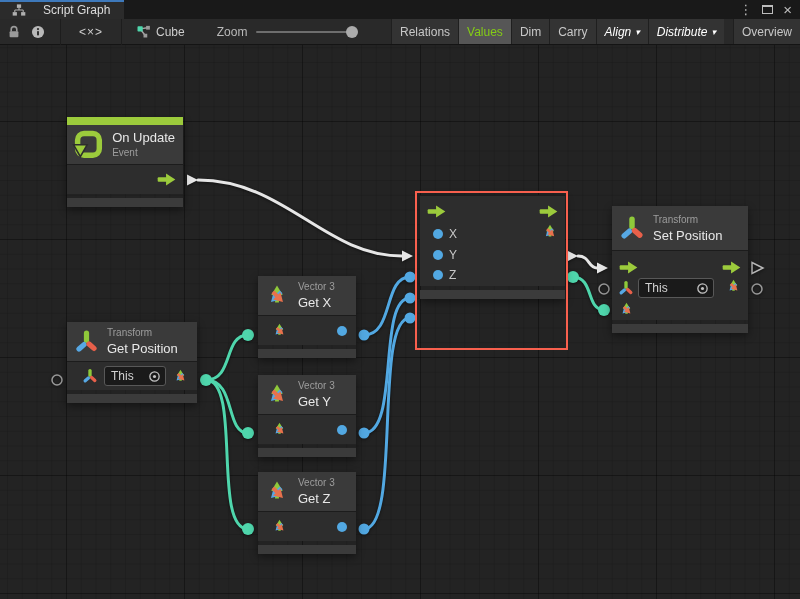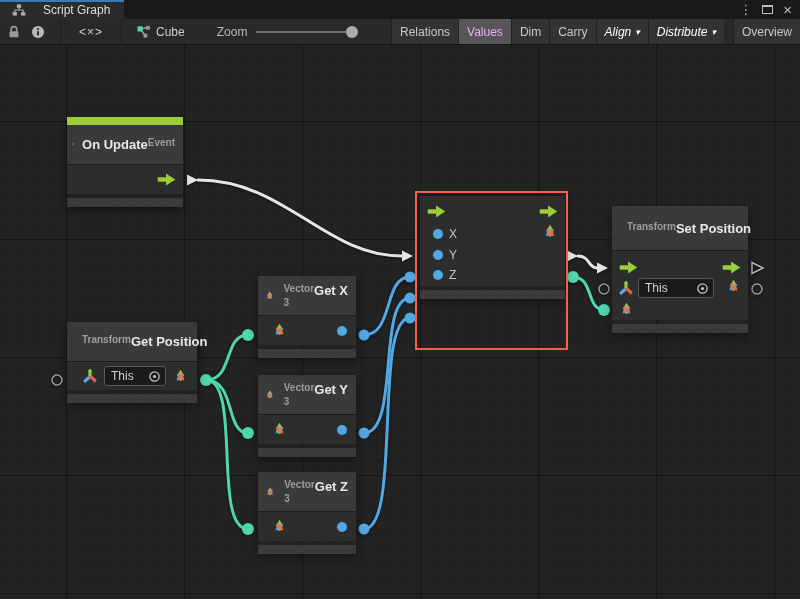--- a/index.html
+++ b/index.html
@@ -27,41 +27,41 @@
   }
   .tb-sep{width:1px;height:26px;background:#1d1d1d;margin:0 0;}
   .tb-icon{display:flex;align-items:center;justify-content:center;}
   .tb-group{display:flex;align-items:flex-end;height:100%;}
   .slider-track{position:relative;width:100px;height:2px;background:#6e6e6e;border-radius:1px;}
   .slider-knob{position:absolute;right:-2px;top:-5px;width:12px;height:12px;border-radius:50%;background:#ababab;}
   .tb-btn{
     height:100%;display:flex;align-items:center;padding:0 8px;border-left:1px solid #1f1f1f;
     background:#333333;color:#c8c8c8;white-space:nowrap;
   }
-  .tb-btn.active{background:#565656;color:#f0abfc;}
+  .tb-btn.active{background:#565656;color:#84cc16;}
   .tb-btn.disabled{color:#ffffff;font-style:italic;}
   .tb-btn .caret{font-size:9px;margin-left:4px;}
   .tb-btn.gapleft{margin-left:9px;border-left:1px solid #1f1f1f;}
   
   .canvas{
     position:relative;width:800px;height:554px;background-color:#232323;
     background-image:
       linear-gradient(90deg, rgba(0,0,0,.30) 1px, transparent 1px),
       linear-gradient(rgba(0,0,0,.30) 1px, transparent 1px),
       linear-gradient(90deg, rgba(0,0,0,.10) 1px, transparent 1px),
       linear-gradient(rgba(0,0,0,.10) 1px, transparent 1px);
     background-size:118px 118px,118px 118px,14.75px 14.75px,14.75px 14.75px;
     background-position:66px 76px;
   }
   .wirelayer{position:absolute;left:0;top:-45px;z-index:1;pointer-events:none;
     filter:drop-shadow(0 1.5px 1.5px rgba(0,0,0,0.5));}
   
   .node{position:absolute;z-index:2;box-shadow:0 3px 8px rgba(0,0,0,.45);}
   .nhead{background:#3a3a3a;display:flex;align-items:center;gap:8px;padding:4px 8px 4px 7px;}
-  .nhead .txt{display:flex;flex-direction:row;justify-content:space-between;font-weight:bold;}
+  .nhead .txt{display:flex;flex-direction:column;justify-content:space-between;}
   .cat{font-size:10px;color:#9d9d9d;line-height:14px;}
   .title{font-size:13px;color:#e8e8e8;line-height:17px;white-space:nowrap;}
   .nbody{position:relative;background:#2d2d2d;border-top:1px solid #1c1c1c;}
   .nfoot{height:9px;background:#3b3b3b;margin-top:4px;}
   .row{display:flex;align-items:center;gap:6px;padding:0 8px;}
   .pin-field{
     flex:1;display:flex;align-items:center;justify-content:space-between;
     background:#1a1a1a;border:1px solid #585858;border-radius:3px;
     height:20px;padding:0 4px 0 6px;color:#d2d2d2;font-size:12px;
   }

